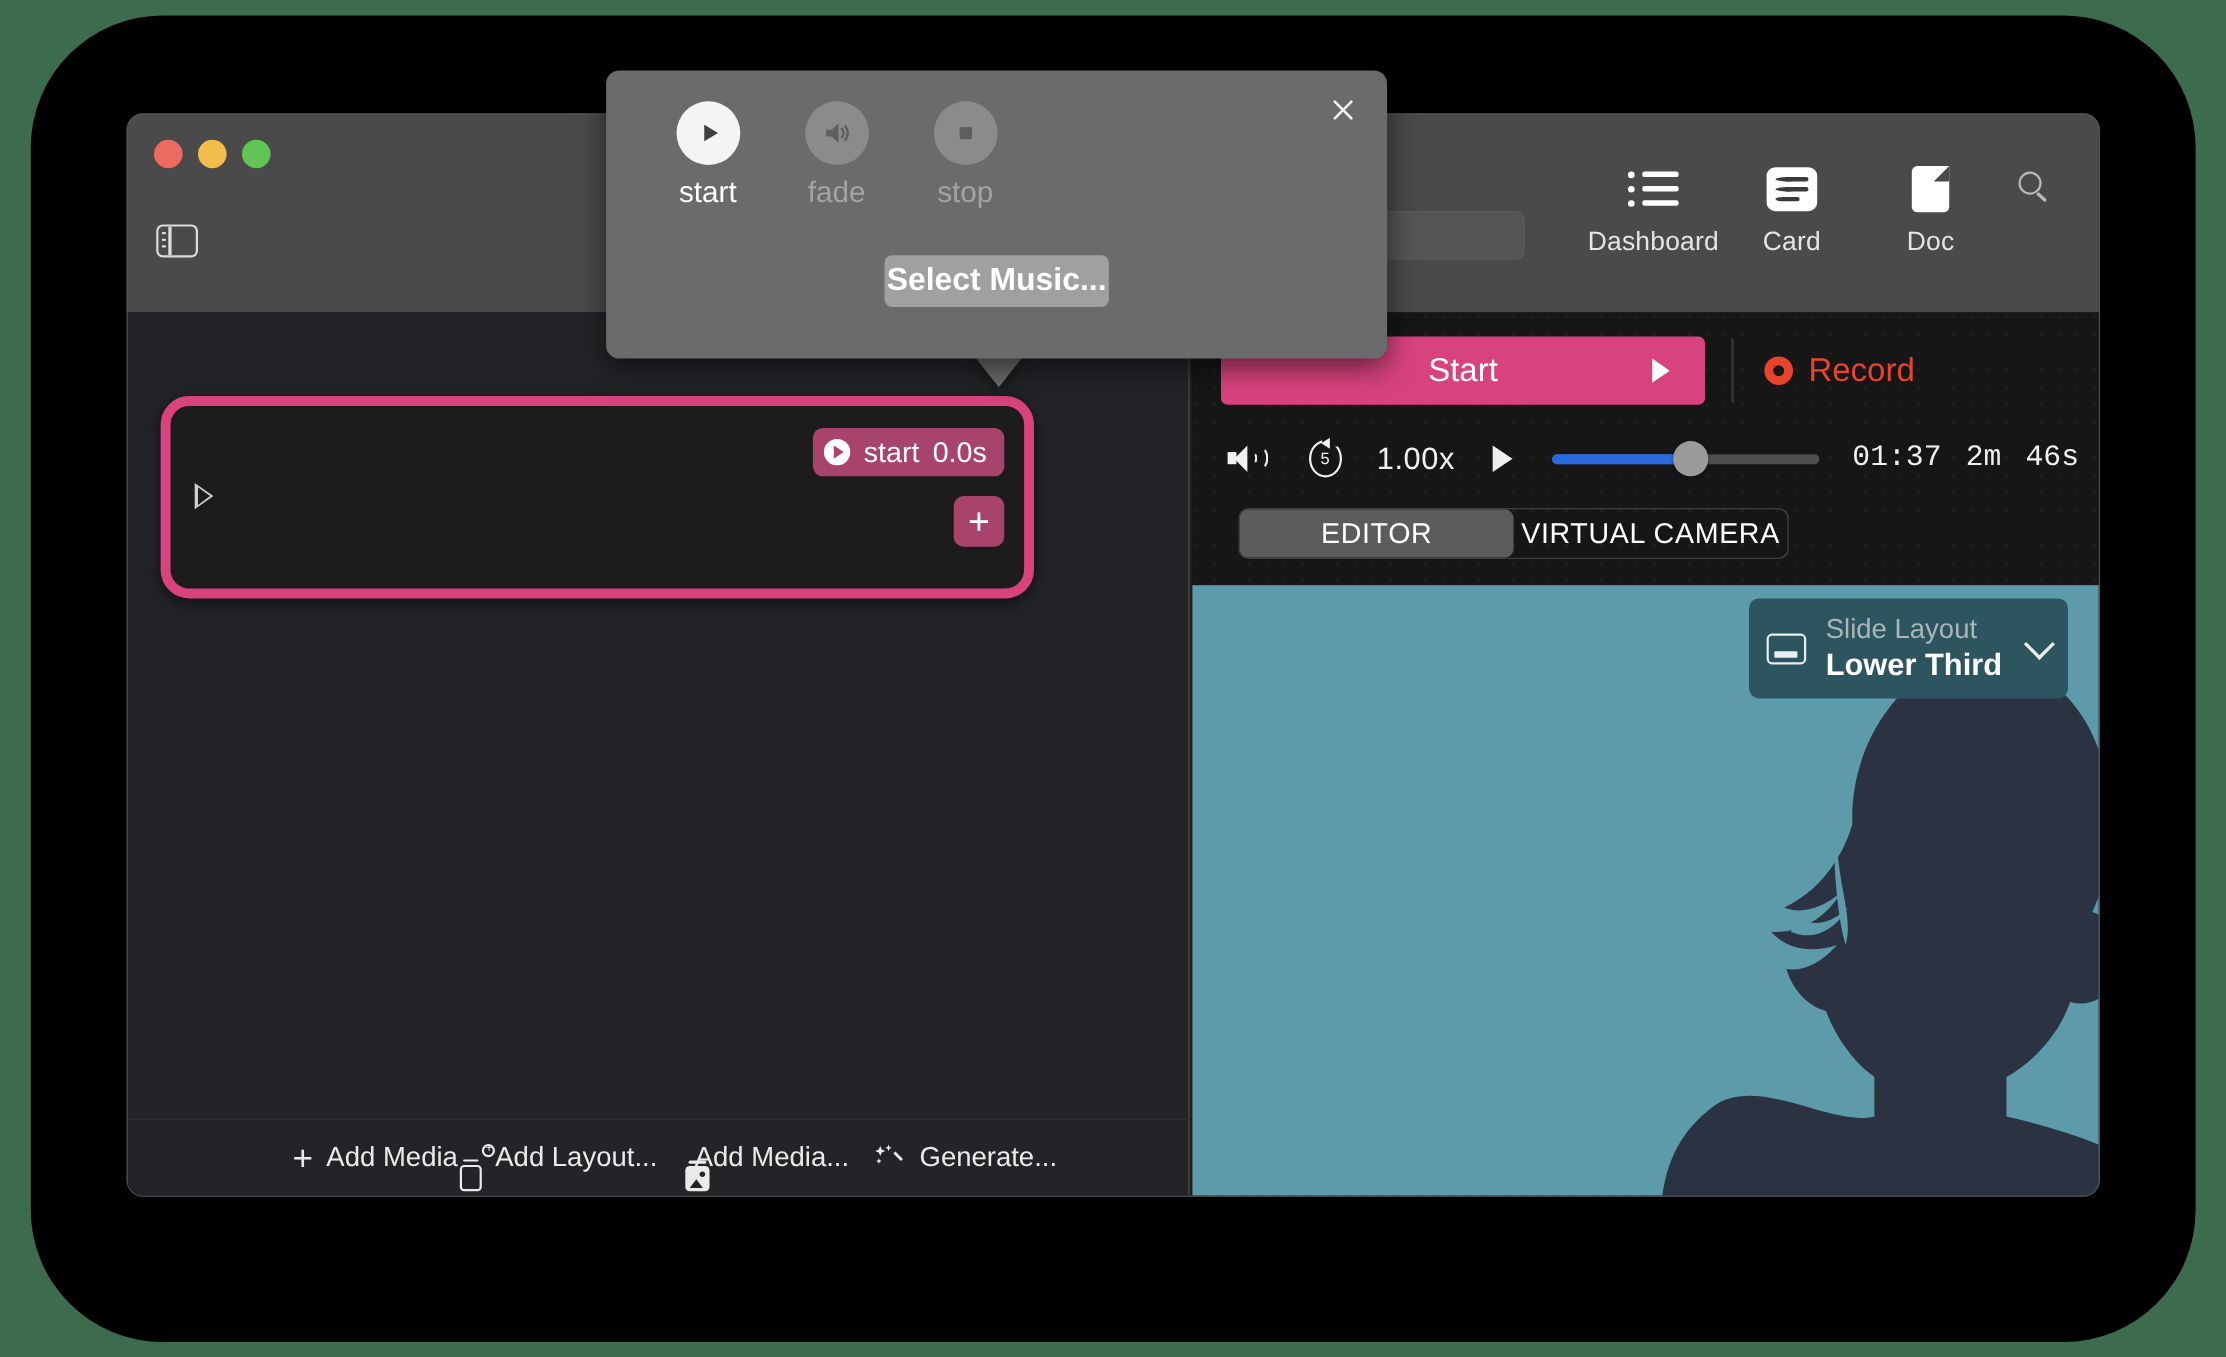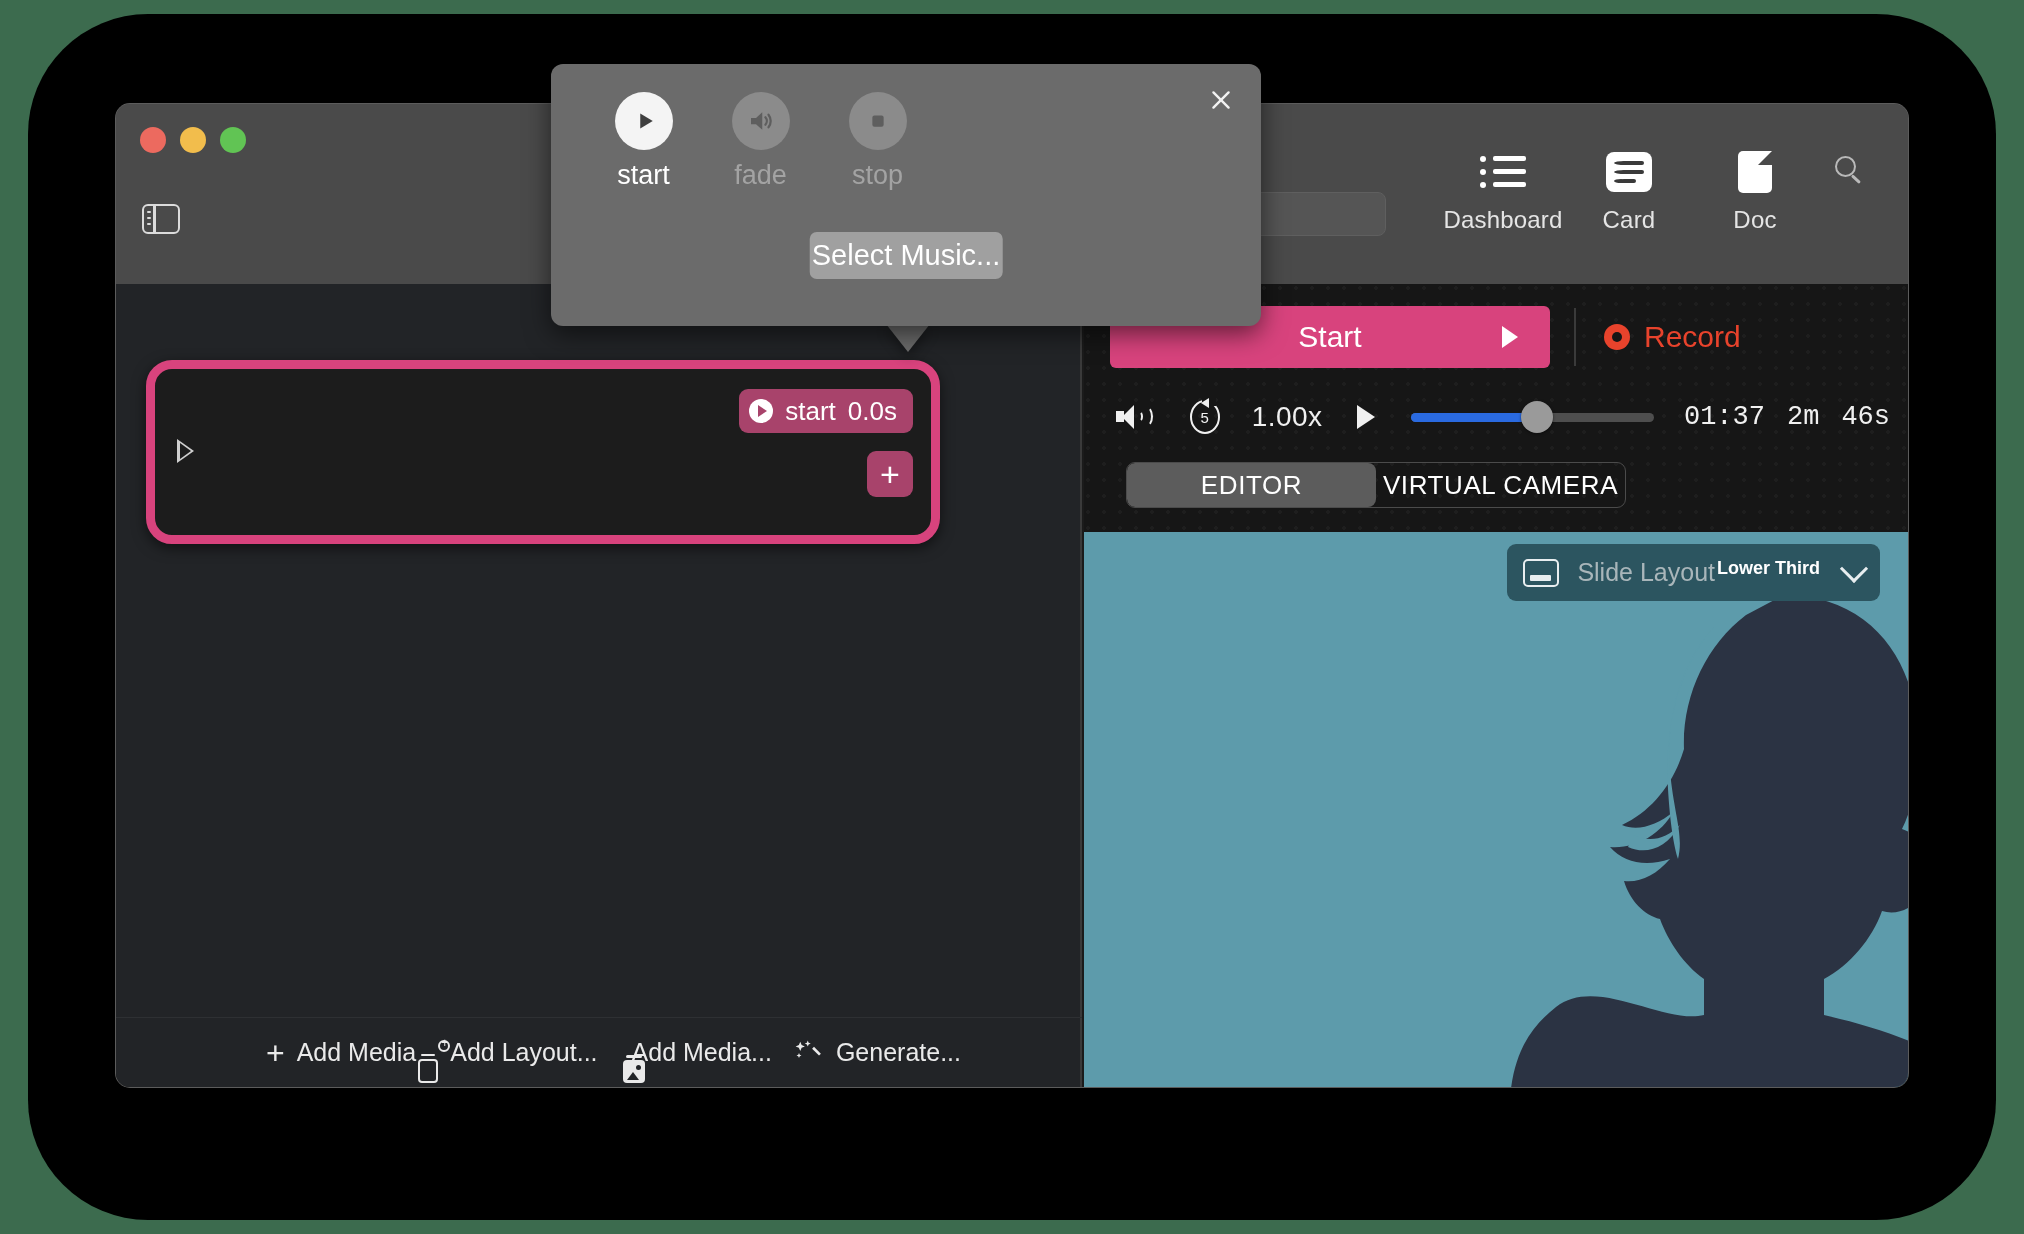--- a/index.html
+++ b/index.html
@@ -363,23 +363,23 @@
     display: flex; align-items: center; gap: 18px;
   }
   .sl-ico {
     width: 36px; height: 28px; border: 2.5px solid #e8eef0; border-radius: 5px;
     position: relative;
   }
   .sl-ico::after {
     content:""; position:absolute; left: 5px; bottom: 4px;
     width: 21px; height: 6px; background:#e8eef0; border-radius:1px;
   }
-  .sl-text { display: flex; flex-direction: row; gap: 2px; }
+  .sl-text { display: flex; flex-direction: column; gap: 2px; }
   .sl-title { color: #a9b6ba; font-size: 25px; }
-  .sl-value { color: #ffffff; font-size: 18px; font-weight: bold; }
+  .sl-value { color: #ffffff; font-size: 28px; font-weight: bold; }
   .sl-chev {
     width: 20px; height: 20px; margin-left: 6px;
     border-right: 3.5px solid #e8eef0; border-bottom: 3.5px solid #e8eef0;
     transform: rotate(45deg) translate(-3px,-3px);
   }
 
   #reset-zoom {
     position: absolute; right: 12px; bottom: 30px;
     background: #2e5c68;
     padding: 14px 14px 14px 22px;
@@ -434,21 +434,21 @@
   .pa-label { font-size: 27px; color: #a3a3a3; }
   .pa.is-active .pa-label { color: #ffffff; }
   .pa-circle svg { display:block; }
 
   #select-music {
     position: absolute; left: 50%; transform: translateX(-50%);
     top: 168px;
     background: #a0a0a0;
     border-radius: 7px;
     padding: 7px 2px;
-    color: #ffffff; font-size: 29px; font-weight: normal;
+    color: #ffffff; font-size: 29px; font-weight: bold;
     white-space: nowrap;
   }
 </style>
 </head>
 <body>
 
 <div id="desk"></div>
 
 <div id="window">
 

